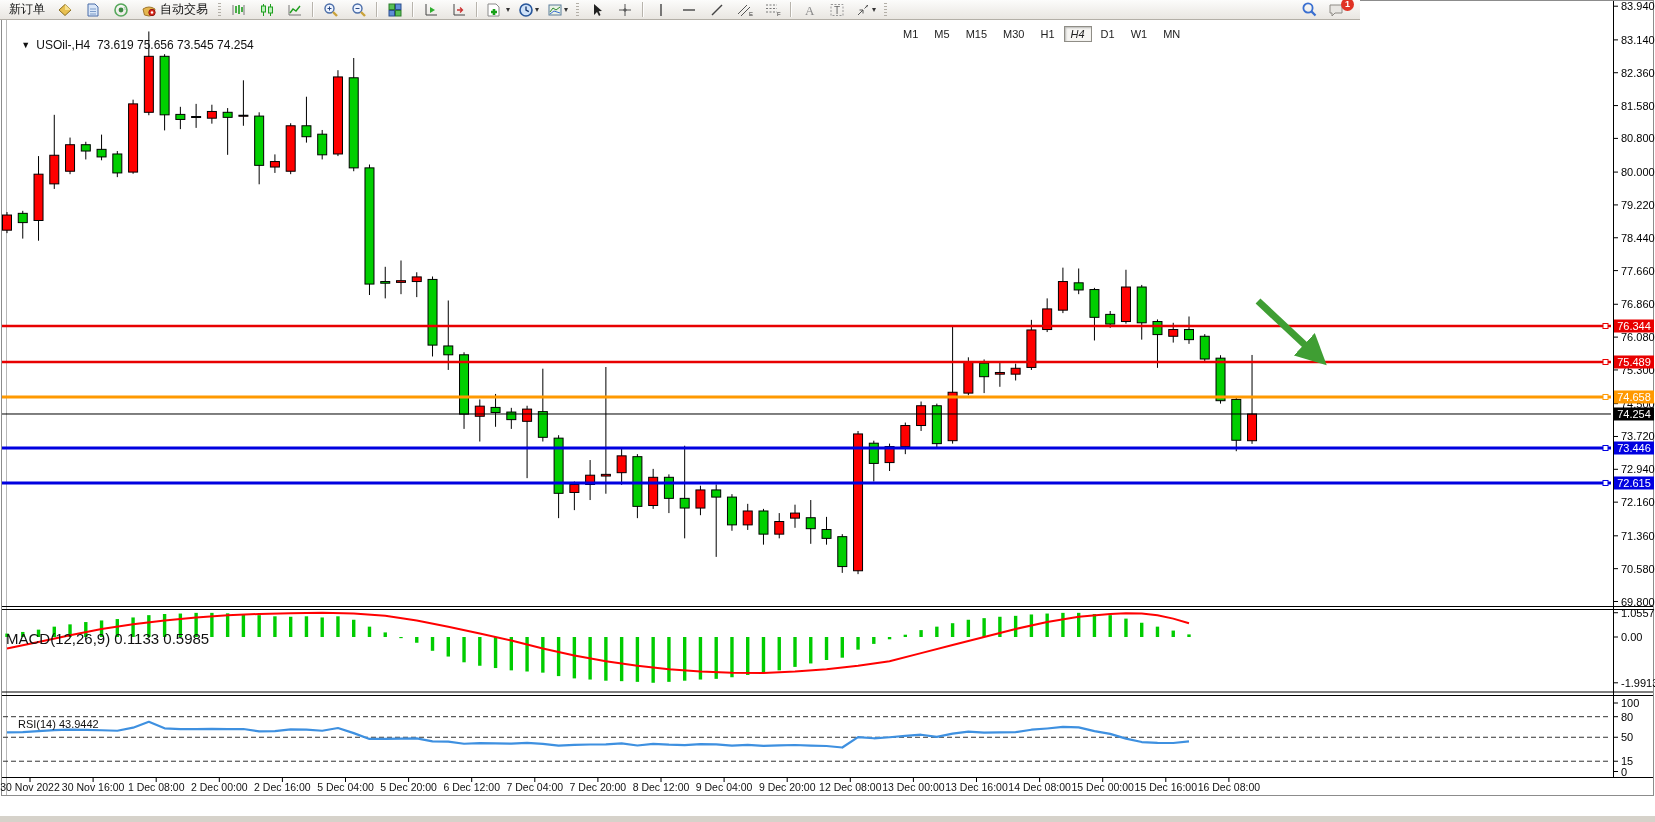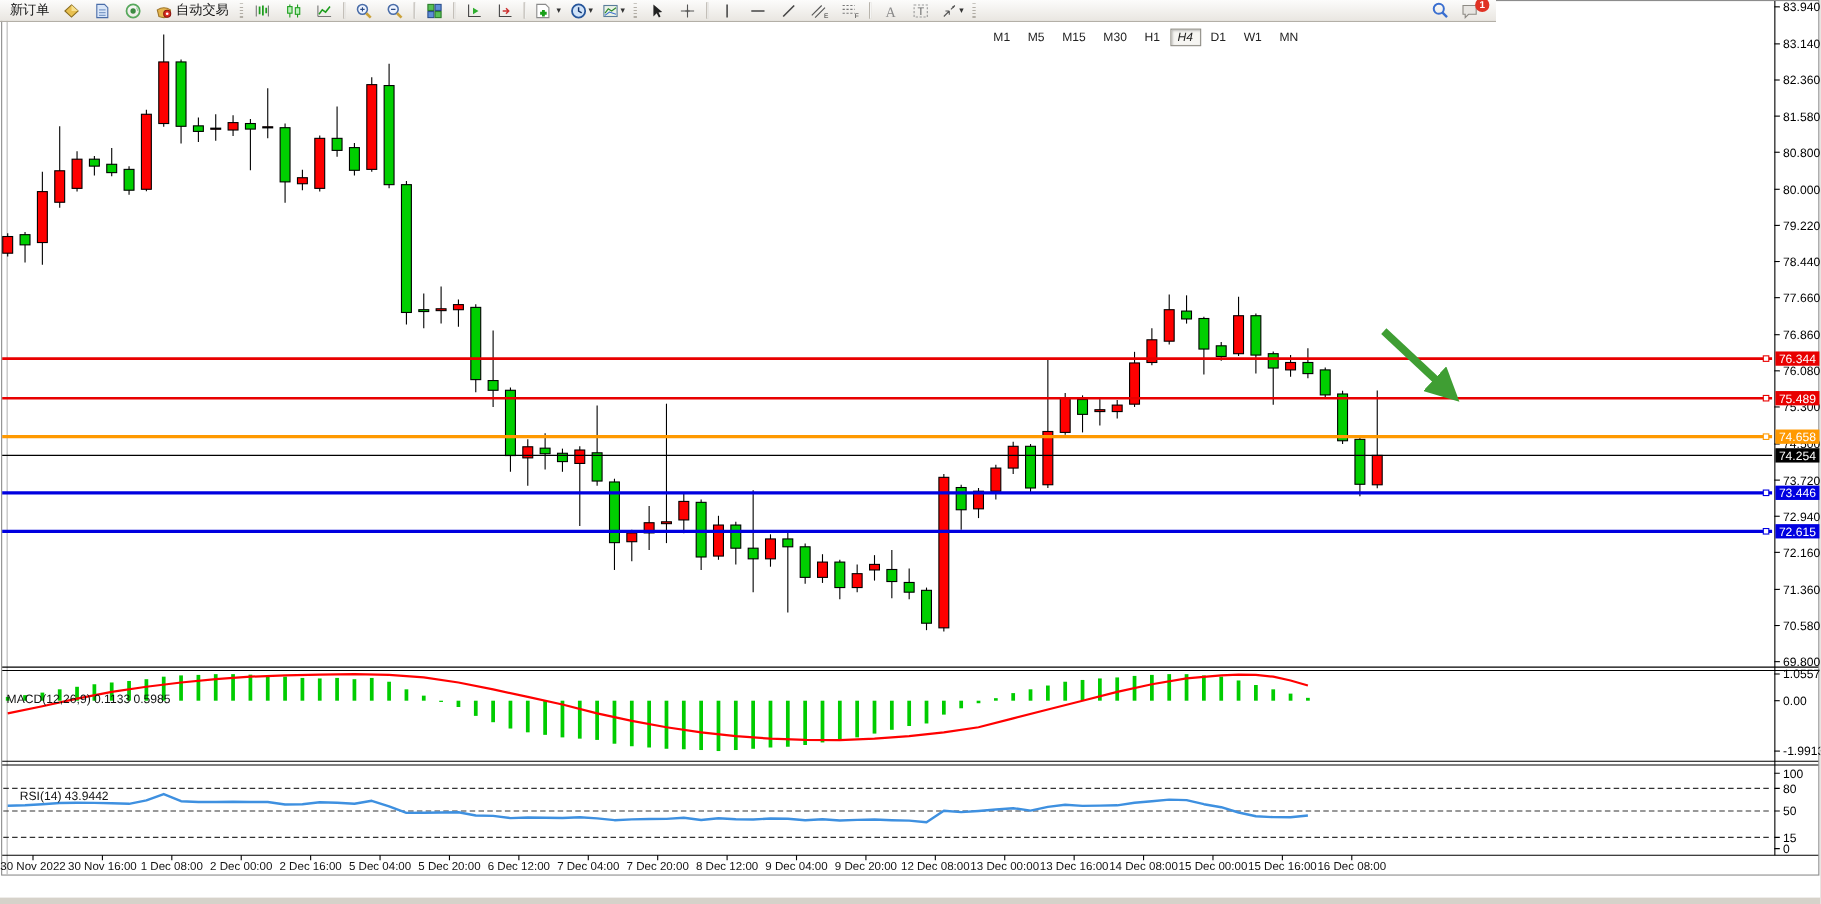--- a/index.html
+++ b/index.html
@@ -22,21 +22,21 @@
   .tfb{font-family:"Liberation Sans",sans-serif;font-size:11px;color:#222;background:transparent;
        border:1px solid transparent;padding:1px 6px;margin:0 1px;height:16px;line-height:13px;cursor:default;}
   .tfb.active{border:1px solid #8f8d86;background:#f6f5f2;box-shadow:inset 1px 1px 2px rgba(0,0,0,.25);font-style:italic;}
   .right{margin-left:auto;display:flex;align-items:center;margin-right:4px;}
   .badge{position:absolute;top:-3px;right:-5px;width:13px;height:13px;border-radius:50%;
          background:#e03224;color:#fff;font-size:9px;line-height:13px;text-align:center;font-weight:bold;}
   
   .overlay{position:absolute;z-index:4;color:#111;white-space:pre;}
   .title{top:24px;left:8px;font-size:12px;}
   .title .tri{font-size:9px;margin-right:6px;vertical-align:1px;}
-  .macdlbl{top:630px;left:6px;font-size:11px;}
+  .macdlbl{top:630px;left:6px;font-size:15px;}
   .rsilbl{top:718px;left:6px;font-size:11px;padding-left:12px;}
   #chart{position:absolute;top:0;left:0;z-index:1;}
   .bottomstrip{position:absolute;left:0;top:816px;width:1655px;height:6px;background:#d6d2ca;z-index:3;}
 </style>
 </head>
 <body>
 
 <div class="screen">
 
   <div class="toolbar">
@@ -631,16 +631,19 @@
         <text x="1228.9" y="811" font-size="10.5" font-family="Liberation Sans, sans-serif" fill="#111" text-anchor="middle">16 Dec 08:00</text>
       </g>
       <defs>
         <marker id="ah" viewBox="0 0 10 10" refX="7" refY="5" markerWidth="4.4" markerHeight="4.4" orient="auto">
           <path d="M0,0 L10,5 L0,10 z" fill="#3f9e33"></path>
         </marker>
       </defs>
       <line x1="1258" y1="321" x2="1320" y2="379" stroke="#3f9e33" stroke-width="7" marker-end="url(#ah)"></line>
     </svg>
 
+  <div class="overlay title">
+    <span class="tri">▼</span><span>USOil-,H4  73.619 75.656 73.545 74.254</span>
+  </div>
   <div class="overlay macdlbl">MACD(12,26,9) 0.1133 0.5985</div>
   <div class="overlay rsilbl">RSI(14) 43.9442</div>
   <div class="bottomstrip"></div>
 </div>
 
 </body></html>

